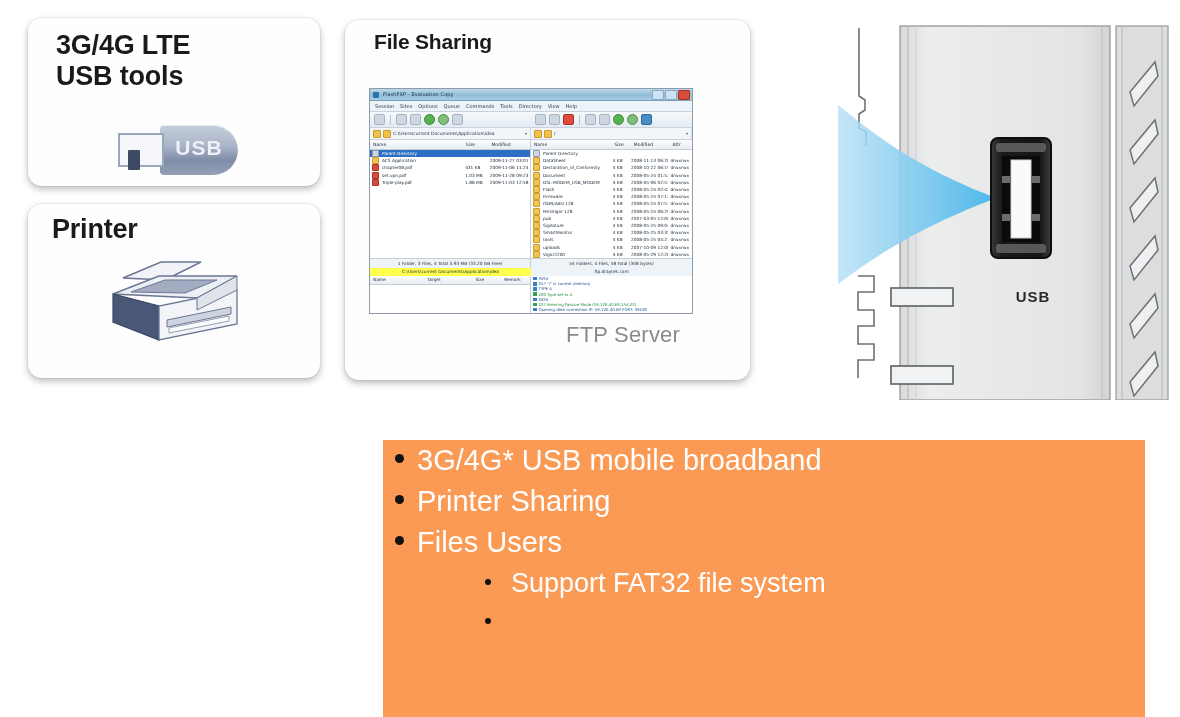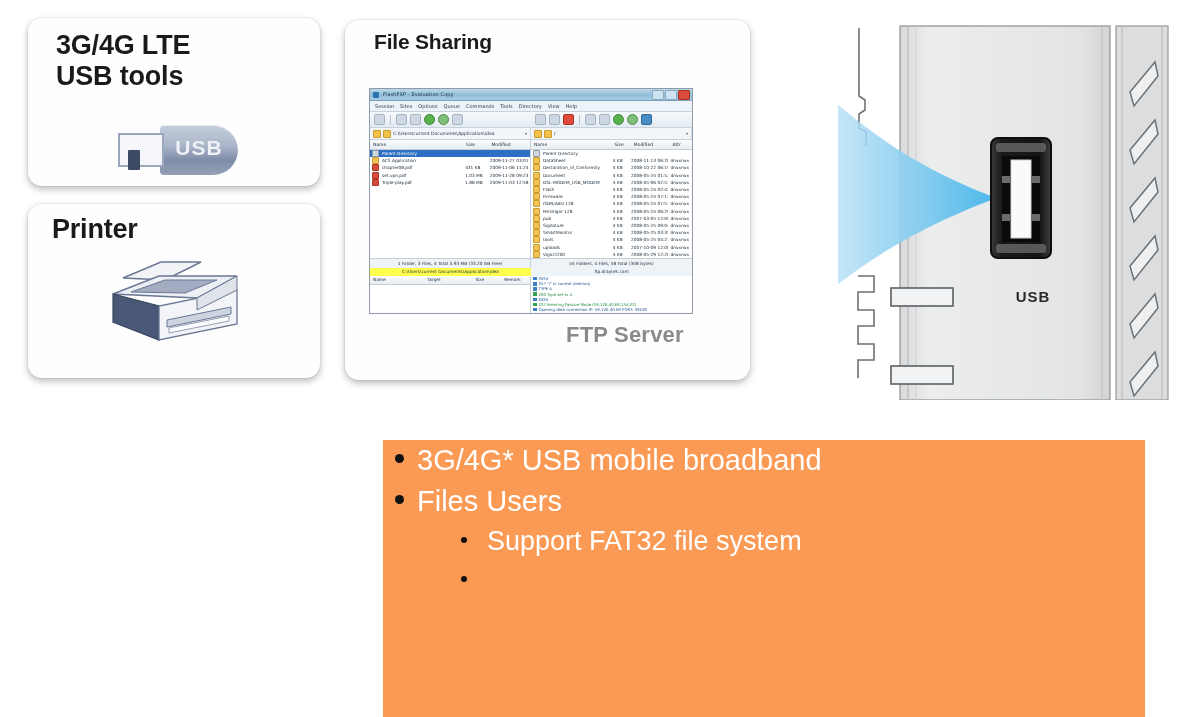--- a/index.html
+++ b/index.html
@@ -14,21 +14,21 @@
 
   #card-usb{left:28px;top:18px;width:292px;height:168px;}
   #usb-title{left:56px;top:30px;font-size:27px;}
 
   #card-printer{left:28px;top:204px;width:292px;height:174px;}
   #printer-title{left:52px;top:214px;font-size:27px;}
 
   #card-fs{left:345px;top:20px;width:405px;height:360px;}
   #fs-title{left:374px;top:30px;font-size:21px;}
   #ftp-caption{position:absolute;left:566px;top:322px;font-size:22px;
-               font-weight:bold;color:#8a8a8a;letter-spacing:.2px;}
+               font-weight:normal;color:#8a8a8a;letter-spacing:.2px;}
 
   
   #usb-drive{position:absolute;left:118px;top:125px;width:120px;height:50px;}
   .ud-metal{position:absolute;left:0;top:8px;width:46px;height:34px;
             background:#f4f6f9;border:2px solid #9aa7bd;box-sizing:border-box;}
   .ud-tongue{position:absolute;left:8px;top:15px;width:12px;height:20px;
              background:#3d4a63;border-radius:1px;}
   .ud-body{position:absolute;left:42px;top:0;width:78px;height:50px;
            border-radius:4px 25px 25px 4px;
            background:linear-gradient(180deg,#c6cedd 0%,#aab5c9 42%,#7f8da8 70%,#93a0b6 100%);
@@ -113,21 +113,21 @@
 
   
   #orange{position:absolute;left:383px;top:440px;width:762px;height:280px;
           background:#fb9a54;}
   #orange ul{list-style:none;margin:0;padding:0;}
   .b1{display:flex;align-items:flex-start;color:#ffffff;font-size:29px;
       line-height:1.42;padding-left:12px;}
   .b1 .dot{width:9px;height:9px;border-radius:50%;background:#111;
            margin:14px 13px 0 0;flex:none;}
   .b2{display:flex;align-items:flex-start;color:#ffffff;font-size:27px;
-      line-height:1.45;padding-left:78px;}
+      line-height:1.45;padding-left:102px;}
   .b2 .dot{width:6px;height:6px;border-radius:50%;background:#111;
            margin:15px 20px 0 0;flex:none;}
 </style>
 </head>
 <body>
 
 <div class="card" id="card-usb"></div>
 <div class="card-title" id="usb-title">3G/4G LTE
 USB tools</div>
 
@@ -509,20 +509,24 @@
 <div id="usb-port-label">USB</div>
 
 <div id="orange">
   <ul id="bullet-list">
       <li class="b1">
         <span class="dot"></span>
         <span>3G/4G* USB mobile broadband</span>
       </li>
       <li class="b1">
         <span class="dot"></span>
+        <span>Printer  Sharing</span>
+      </li>
+      <li class="b1">
+        <span class="dot"></span>
         <span>Files Users</span>
       </li>
       <li class="b2">
         <span class="dot"></span>
         <span>Support FAT32 file system</span>
       </li>
       <li class="b2">
         <span class="dot"></span>
       </li>
     </ul>

